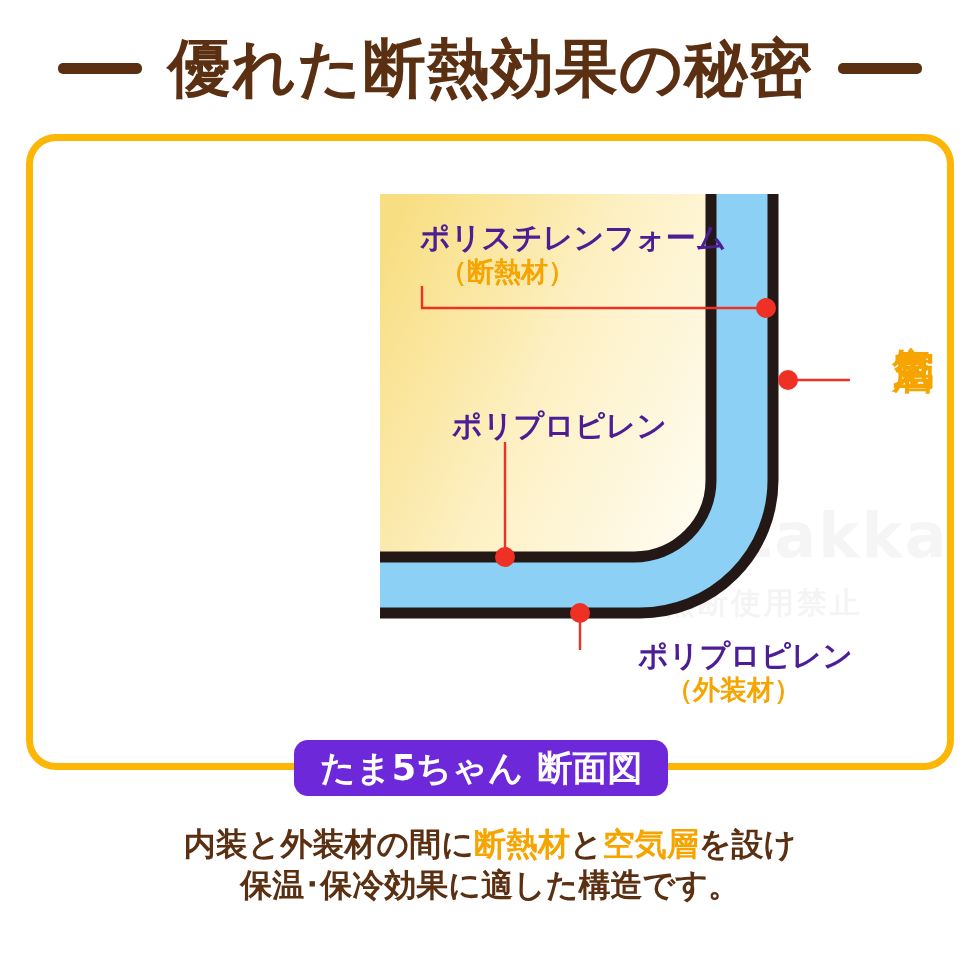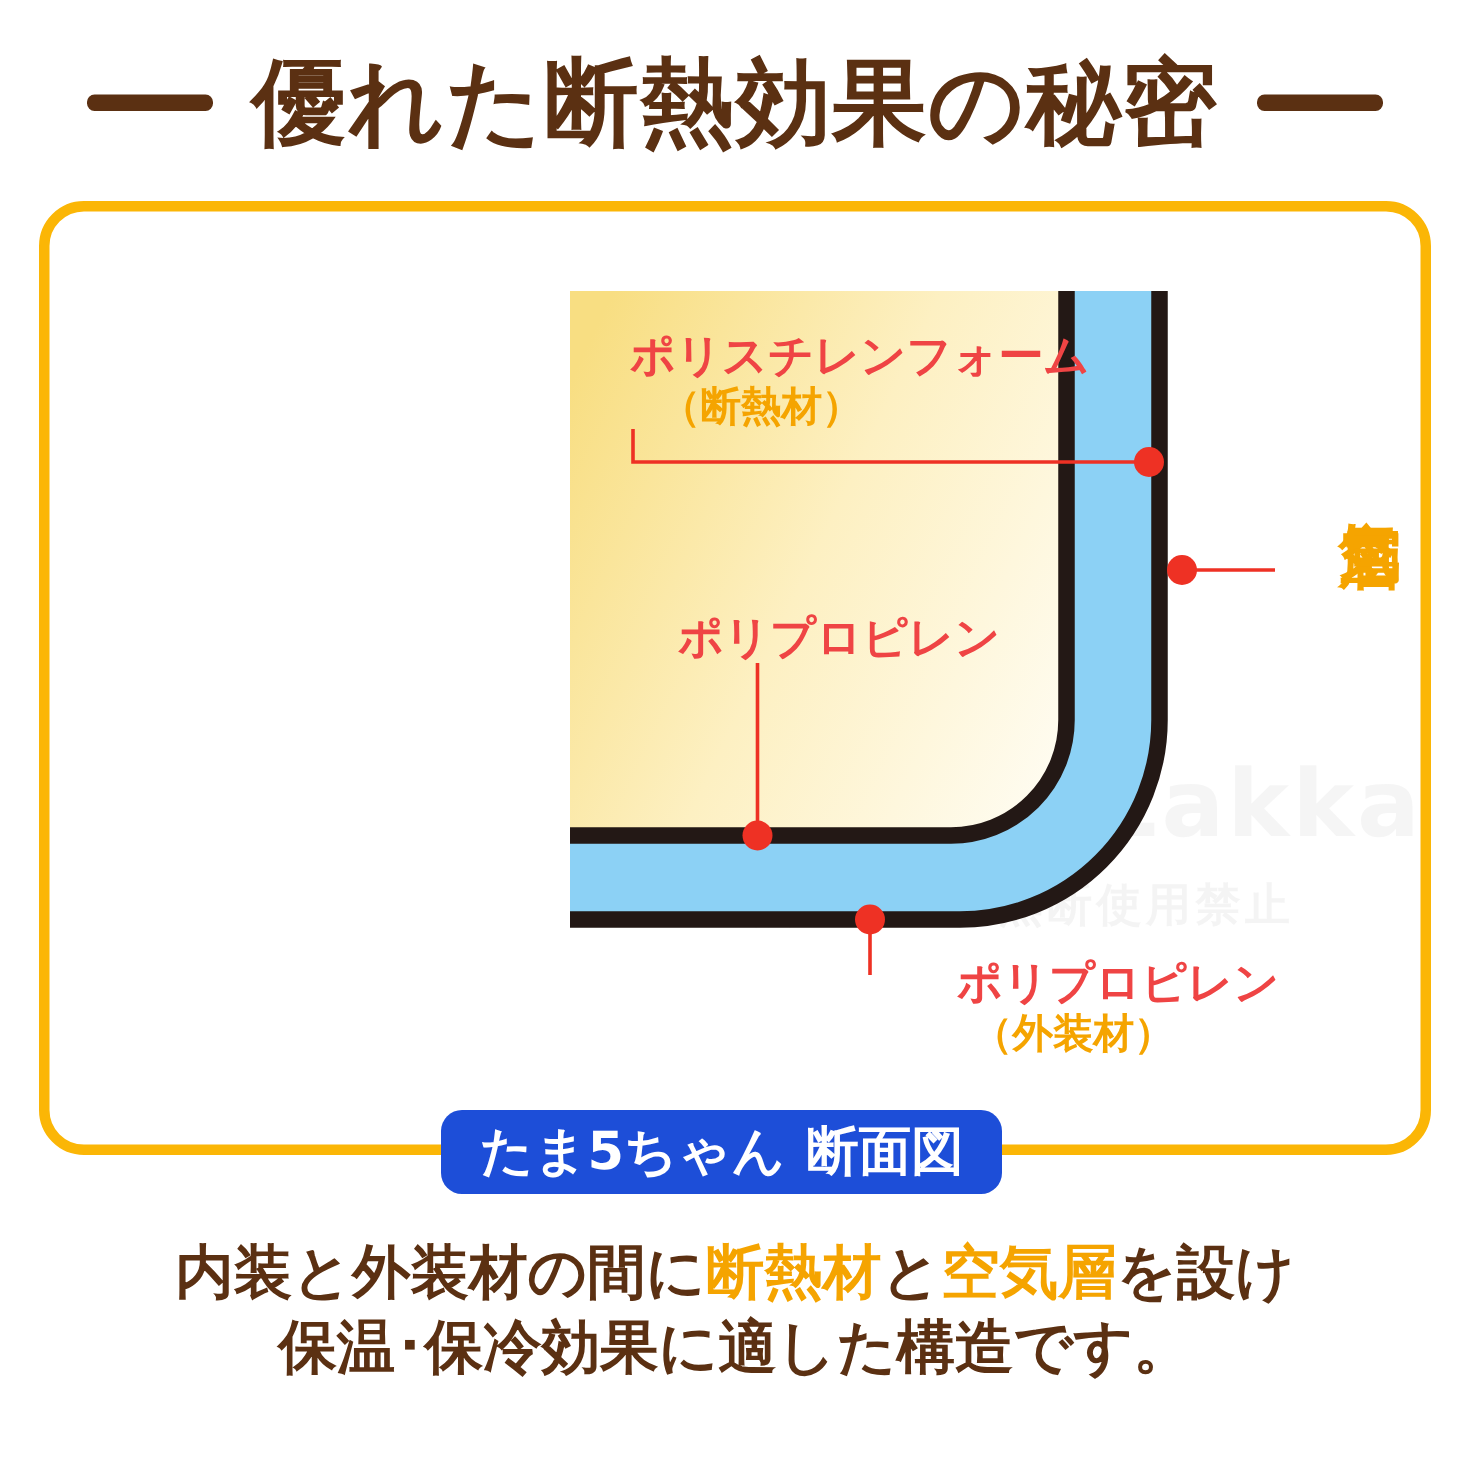--- a/index.html
+++ b/index.html
@@ -110,36 +110,36 @@
     letter-spacing: 3px;
     margin-top: 16px;
     white-space: nowrap;
   }
 
   
   .lbl { position: absolute; line-height: 1.08; }
   .lbl .main {
     font-size: 30px;
     font-weight: 700;
-    color: #ef4444;
+    color: #4c1d95;
     white-space: nowrap;
   }
   .lbl .sub {
     font-size: 27px;
     font-weight: 700;
     color: #F5A400;
     white-space: nowrap;
     margin-top: 3px;
   }
   .lbl-foam   { left: 420px; top: 222px; }
   .lbl-foam .sub { margin-left: 20px; }
   .lbl-inner  { left: 452px; top: 410px; text-align: left; }
   .lbl-inner .sub { margin-left: 0px; }
   .lbl-outer  { left: 638px; top: 640px; }
-  .lbl-outer .sub { margin-left: 10px; }
+  .lbl-outer .sub { margin-left: 28px; }
 
   
   .lbl-air {
     position: absolute;
     left: 888px; top: 312px;
     width: 46px;
     font-size: 42px;
     font-weight: 700;
     color: #F5A400;
     writing-mode: vertical-rl;
@@ -149,21 +149,21 @@
     -webkit-text-stroke: 5px #ffffff;
     paint-order: stroke fill;
   }
 
   
   .badge {
     position: absolute;
     left: 294px; top: 740px;
     height: 56px;
     padding: 0 26px;
-    background: #1d4ed8;
+    background: #6d28d9;
     border-radius: 14px;
     display: flex;
     align-items: center;
     justify-content: center;
     gap: 14px;
     box-sizing: border-box;
   }
   .badge .b1, .badge .b2 {
     font-size: 35px;
     font-weight: 700;
@@ -173,21 +173,21 @@
   }
 
   
   .caption {
     position: absolute;
     left: 0; top: 824px;
     width: 980px;
     text-align: center;
   }
   .cap-line {
-    font-size: 39px;
+    font-size: 32px;
     font-weight: 700;
     color: #5b3012;
     line-height: 1.28;
     white-space: nowrap;
   }
   .cap-hl { color: #F5A400; }
 </style>
 </head>
 <body>
 

